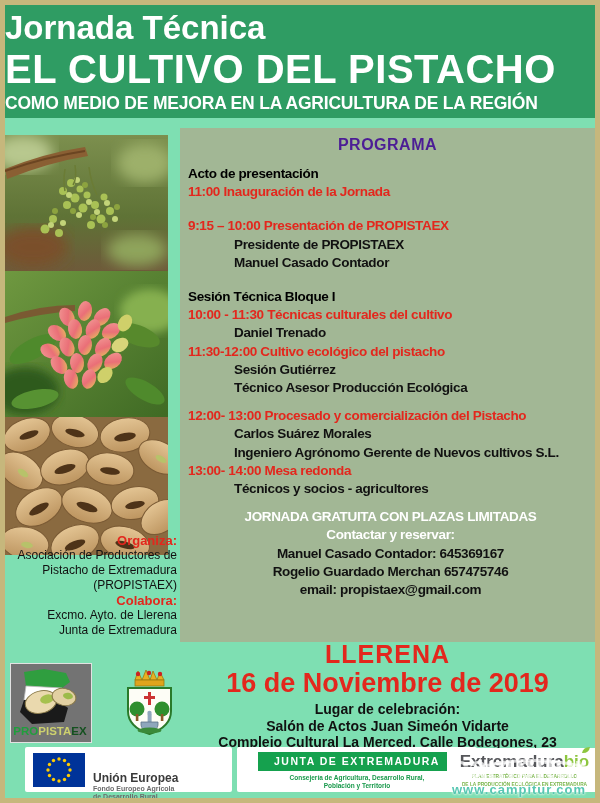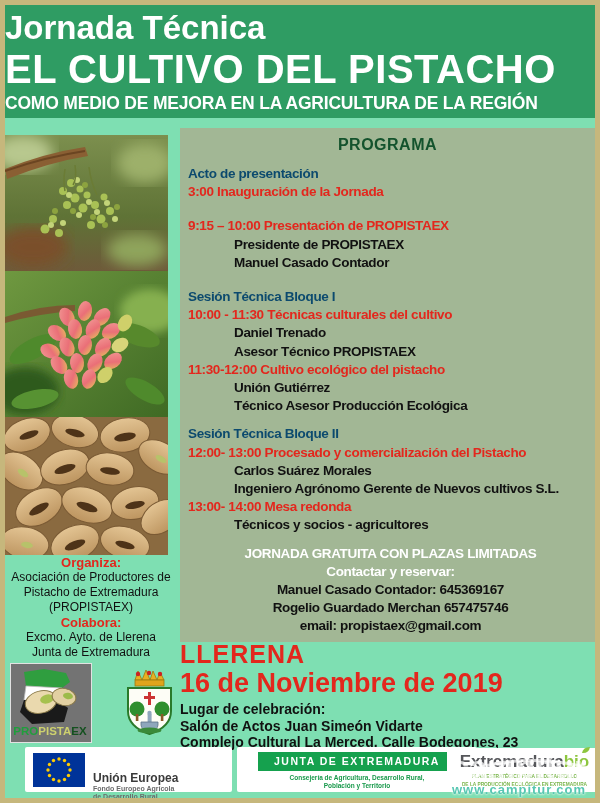--- a/index.html
+++ b/index.html
@@ -12,36 +12,36 @@
   
   .header{left:0;top:0;width:590px;height:113px;background:#2f9c63;color:#fff;text-align:left;}
   .h-t1{font-size:33px;font-weight:bold;line-height:40px;margin-top:3px;}
   .h-t2{font-size:40px;font-weight:bold;line-height:42px;letter-spacing:.5px;}
   .h-t3{font-size:17.5px;font-weight:bold;line-height:26px;letter-spacing:-.2px;}
   
   .photos{left:0;top:130px;width:163px;height:420px;font-size:0;}
   .photos svg{display:block;}
   
   .panel{left:175px;top:123px;width:415px;height:514px;background:#a2b795;}
-  .p-title{color:#14532d;font-weight:bold;font-size:16px;text-align:center;padding-top:8px;letter-spacing:.5px;}
+  .p-title{color:#4c1d95;font-weight:bold;font-size:16px;text-align:center;padding-top:8px;letter-spacing:.5px;}
   .p-lines{margin-top:11px;}
   .pl{font-size:13.5px;font-weight:bold;line-height:18.2px;letter-spacing:-.35px;white-space:nowrap;padding-left:8px;color:#111;}
-  .pl.blue{color:#0c4a6e;}
+  .pl.blue{color:#000000;}
   .pl.red{color:#e3271d;}
   .pl.indent{padding-left:54px;}
   .pl.center{padding-left:6px;text-align:center;}
   .pl.white{color:#ffffff;}
   .sp16{height:16px;} .sp10{height:10px;}
   
-  .event{left:175px;top:635px;width:415px;color:#e3271d;}
+  .event{left:175px;top:635px;width:415px;text-align:center;color:#e3271d;}
   .e-city{font-size:25px;font-weight:bold;letter-spacing:1px;line-height:29px;}
   .e-date{font-size:27px;font-weight:bold;line-height:29px;}
   .e-venue{color:#111;font-size:14px;font-weight:bold;line-height:16.5px;margin-top:3px;}
   
-  .org{left:0;top:550px;width:172px;text-align:center;color:#111;}
+  .org{left:0;top:528px;width:172px;text-align:right;color:#111;}
   .o-label{color:#e3271d;font-weight:bold;font-size:13px;line-height:15px;}
   .o-line{font-size:12px;line-height:15px;}
   .logos{left:0;top:657px;width:180px;height:80px;}
   .propistaex{position:absolute;left:5px;top:1px;width:80px;height:78px;background:#737373;border:1px solid #e2e2e2;}
   .crest{position:absolute;left:117px;top:2px;width:55px;height:75px;}
   
   .box{background:#fff;border-radius:2px;}
   .eu-box{left:20px;top:742px;width:207px;height:45px;display:flex;align-items:center;}
   .eu-flag{margin-left:8px;}
   .eu-text{margin-left:8px;margin-top:44px;}
@@ -219,35 +219,33 @@
         <ellipse cx="156" cy="42" rx="6" ry="3" transform="rotate(30 156 42)"></ellipse>
         <ellipse cx="22" cy="128" rx="6" ry="3" transform="rotate(10 22 128)"></ellipse>
       </g>
     </svg>
   </div>
 
   <div class="abs panel">
     <div class="p-title">PROGRAMA</div>
     <div class="p-lines">
       <div class="pl blue">Acto de presentación</div>
-      <div class="pl red">3:00 Inauguración de la Jornada</div>
+      <div class="pl red">11:00 Inauguración de la Jornada</div>
       <div class="sp16"></div>
       <div class="pl red">9:15 – 10:00 Presentación de PROPISTAEX</div>
       <div class="pl indent">Presidente de PROPISTAEX</div>
       <div class="pl indent">Manuel Casado Contador</div>
       <div class="sp16"></div>
       <div class="pl blue">Sesión Técnica Bloque I</div>
       <div class="pl red">10:00 - 11:30 Técnicas culturales del cultivo</div>
       <div class="pl indent">Daniel Trenado</div>
-      <div class="pl indent">Asesor Técnico PROPISTAEX</div>
       <div class="pl red">11:30-12:00 Cultivo ecológico del pistacho</div>
-      <div class="pl indent">Unión Gutiérrez</div>
+      <div class="pl indent">Sesión Gutiérrez</div>
       <div class="pl indent">Técnico Asesor Producción Ecológica</div>
       <div class="sp10"></div>
-      <div class="pl blue">Sesión Técnica Bloque II</div>
       <div class="pl red">12:00- 13:00 Procesado y comercialización del Pistacho</div>
       <div class="pl indent">Carlos Suárez Morales</div>
       <div class="pl indent">Ingeniero Agrónomo Gerente de Nuevos cultivos S.L.</div>
       <div class="pl red">13:00- 14:00 Mesa redonda</div>
       <div class="pl indent">Técnicos y socios - agricultores</div>
       <div class="sp10"></div>
       <div class="pl center white">JORNADA GRATUITA CON PLAZAS LIMITADAS</div>
       <div class="pl center white">Contactar y reservar:</div>
       <div class="pl center">Manuel Casado Contador: 645369167</div>
       <div class="pl center">Rogelio Guardado Merchan 657475746</div>

